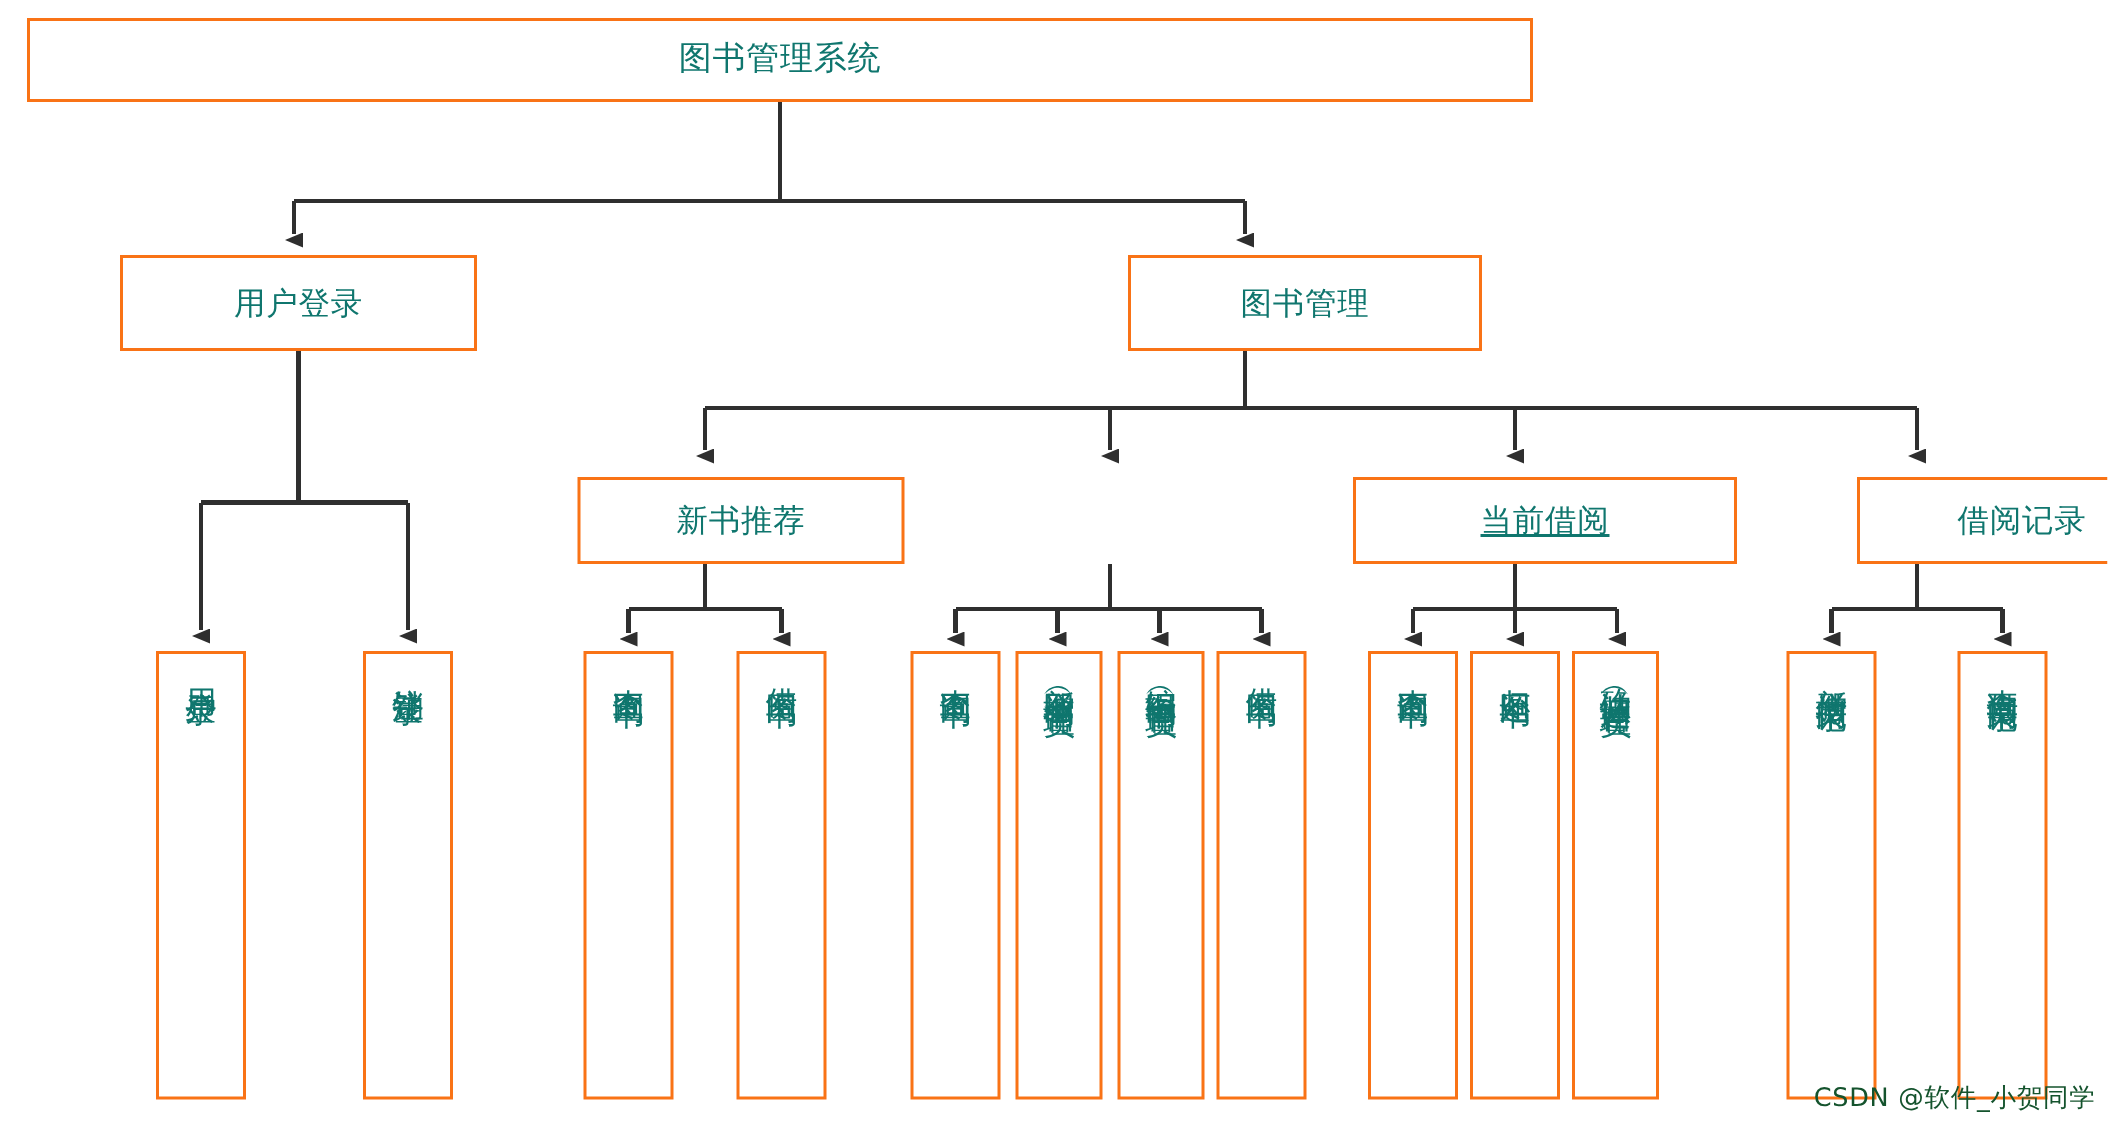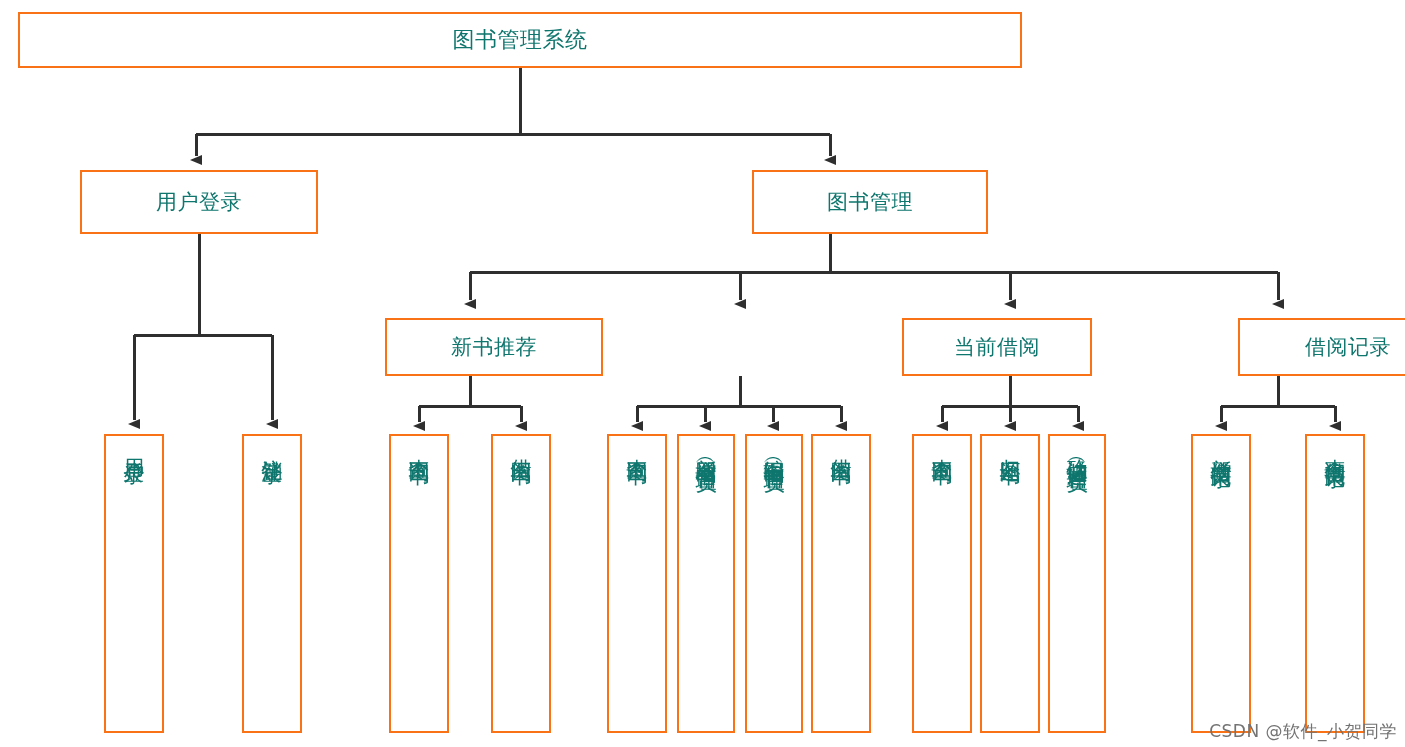--- a/index.html
+++ b/index.html
@@ -57,21 +57,21 @@
     font-size: 21px;
     line-height: 1.05;
     letter-spacing: 2px;
     white-space: nowrap;
   }
   .watermark {
     position: absolute;
     right: 8px;
     bottom: 4px;
     font-size: 17px;
-    color: #737373;
+    color: #14532d;
     letter-spacing: 0.5px;
     white-space: nowrap;
   }
 </style>
 </head>
 <body>
 
 <div id="canvas">
 
   <svg class="layer" viewBox="0 0 1405 747">
@@ -131,21 +131,21 @@
   <div class="node horiz" style="left:80px; top:170px; width:238px; height:64px;">
     <span class="label">用户登录</span>
   </div>
   <div class="node horiz" style="left:712px; top:170px; width:236px; height:64px;margin-left:40px;">
     <span class="label">图书管理</span>
   </div>
 
   <div class="node horiz" style="left:361px; top:318px; width:218px; height:58px;margin-left:24px;">
     <span class="label">新书推荐</span>
   </div>
-  <div class="node horiz" style="left:902px; top:318px; width:190px; height:58px;">
+  <div class="node horiz" style="left:902px; top:318px; width:256px; height:58px;text-decoration:underline;">
     <span class="label">当前借阅</span>
   </div>
   <div class="node horiz" style="left:1238px; top:318px; width:220px; height:58px;">
     <span class="label">借阅记录</span>
   </div>
 
   <div class="node vert" style="left:104px; top:434px; width:60px; height:299px;">
     <span class="label">用户登录</span>
   </div>
   <div class="node vert" style="left:242px; top:434px; width:60px; height:299px;">

